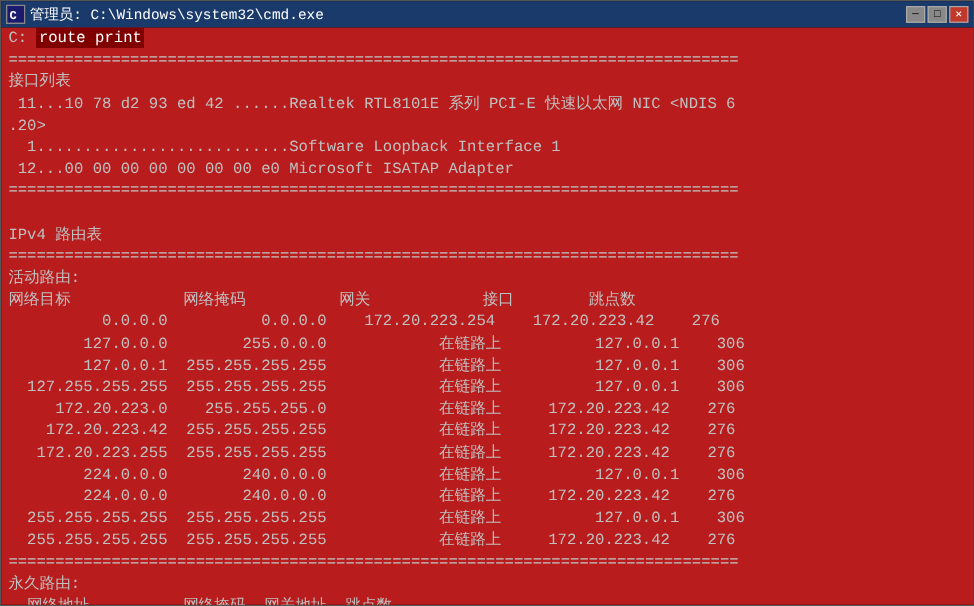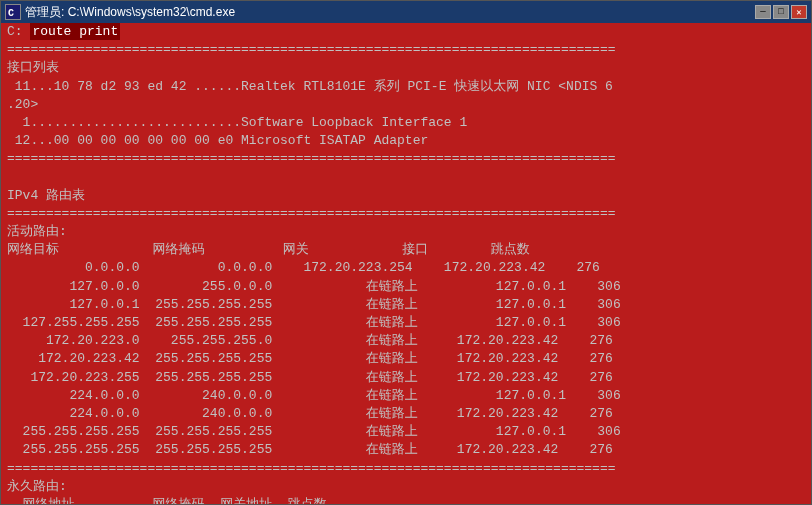--- a/index.html
+++ b/index.html
@@ -37,21 +37,21 @@
       display: flex;
       align-items: center;
       justify-content: center;
       color: #fff;
     }
 
     .titlebar-text {
       color: #fff;
       font-size: 12px;
       flex: 1;
-      font-family: Liberation Sans, sans-serif;
+      font-family: Liberation Mono, monospace;
     }
 
     .titlebar-buttons {
       display: flex;
       gap: 2px;
     }
 
     .titlebar-btn {
       width: 16px;
       height: 14px;

